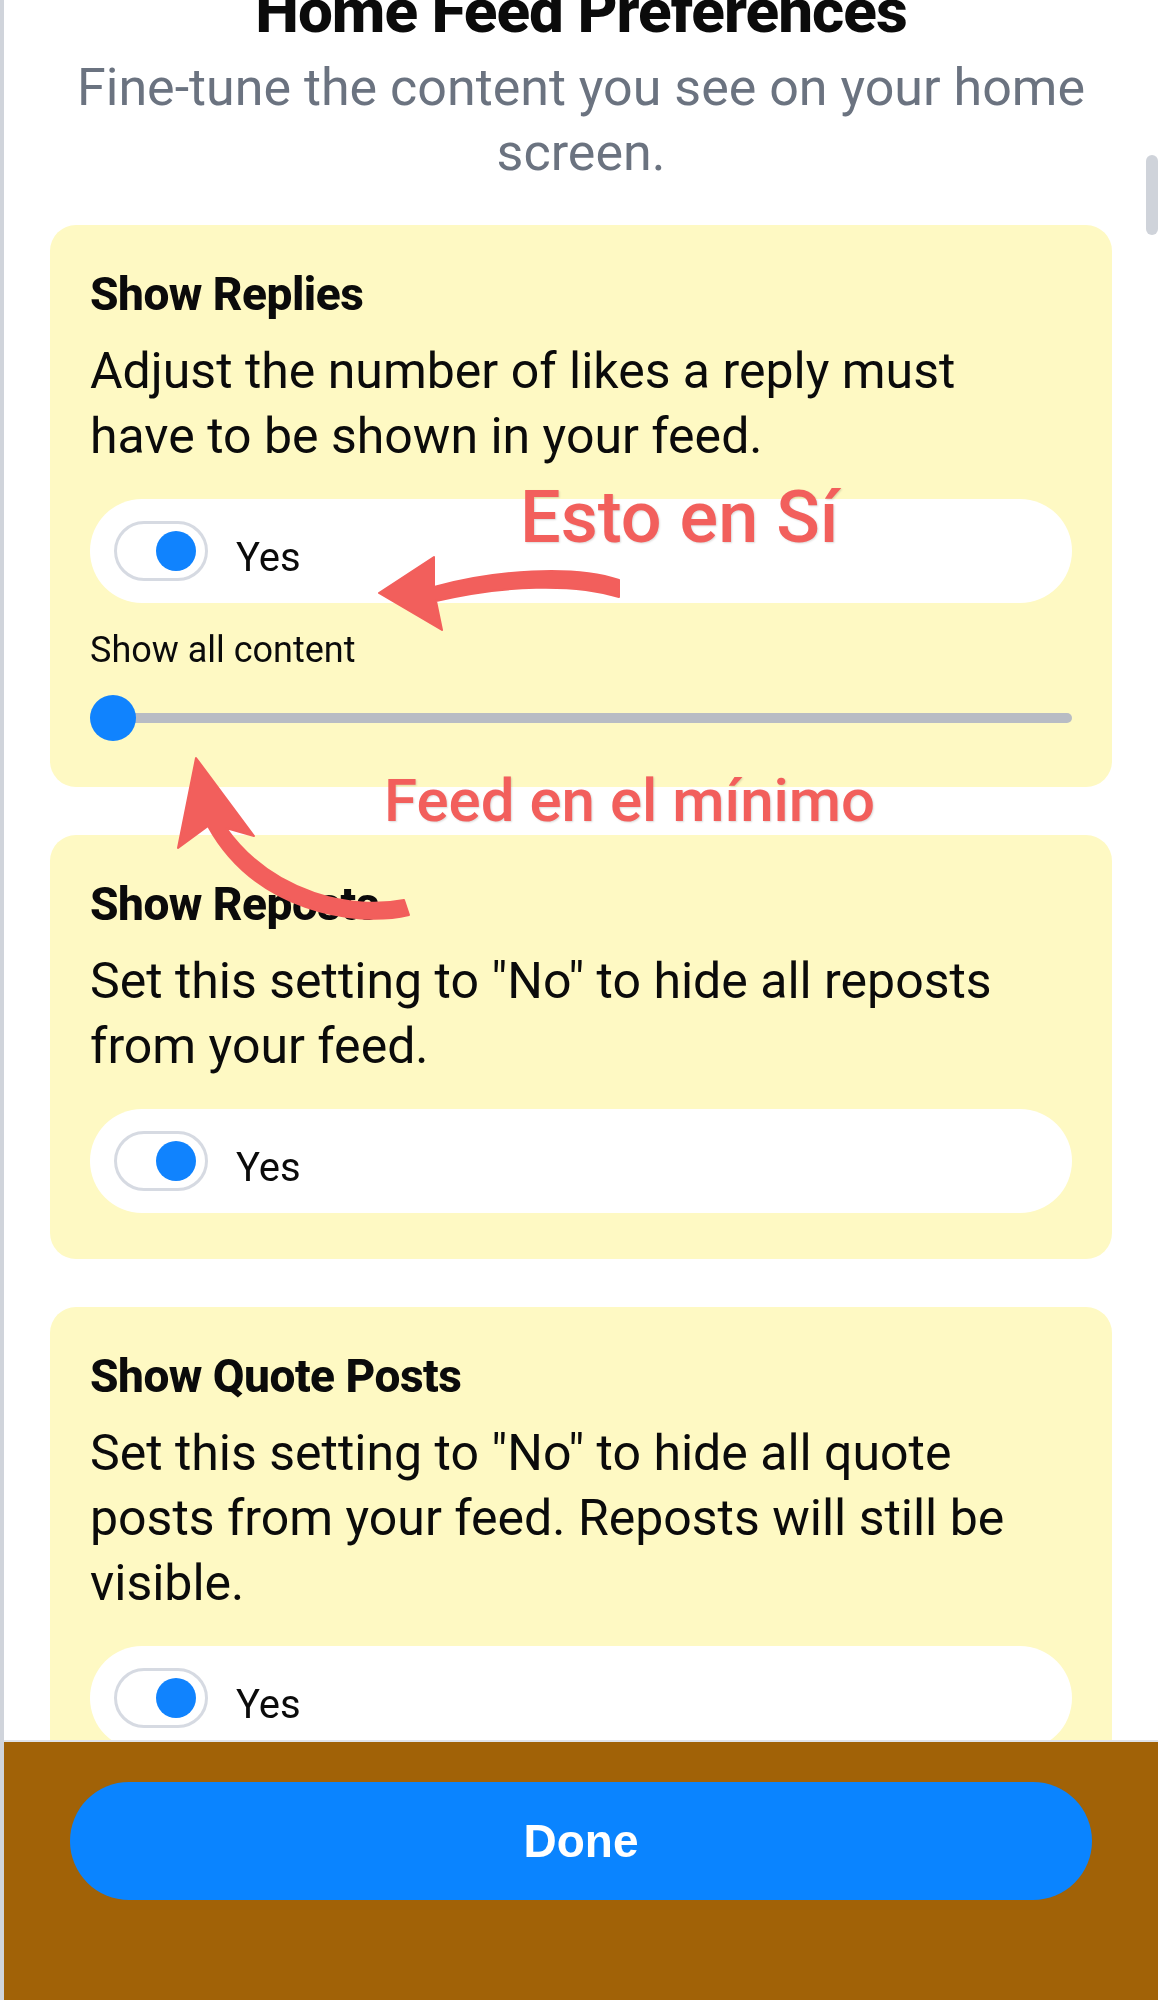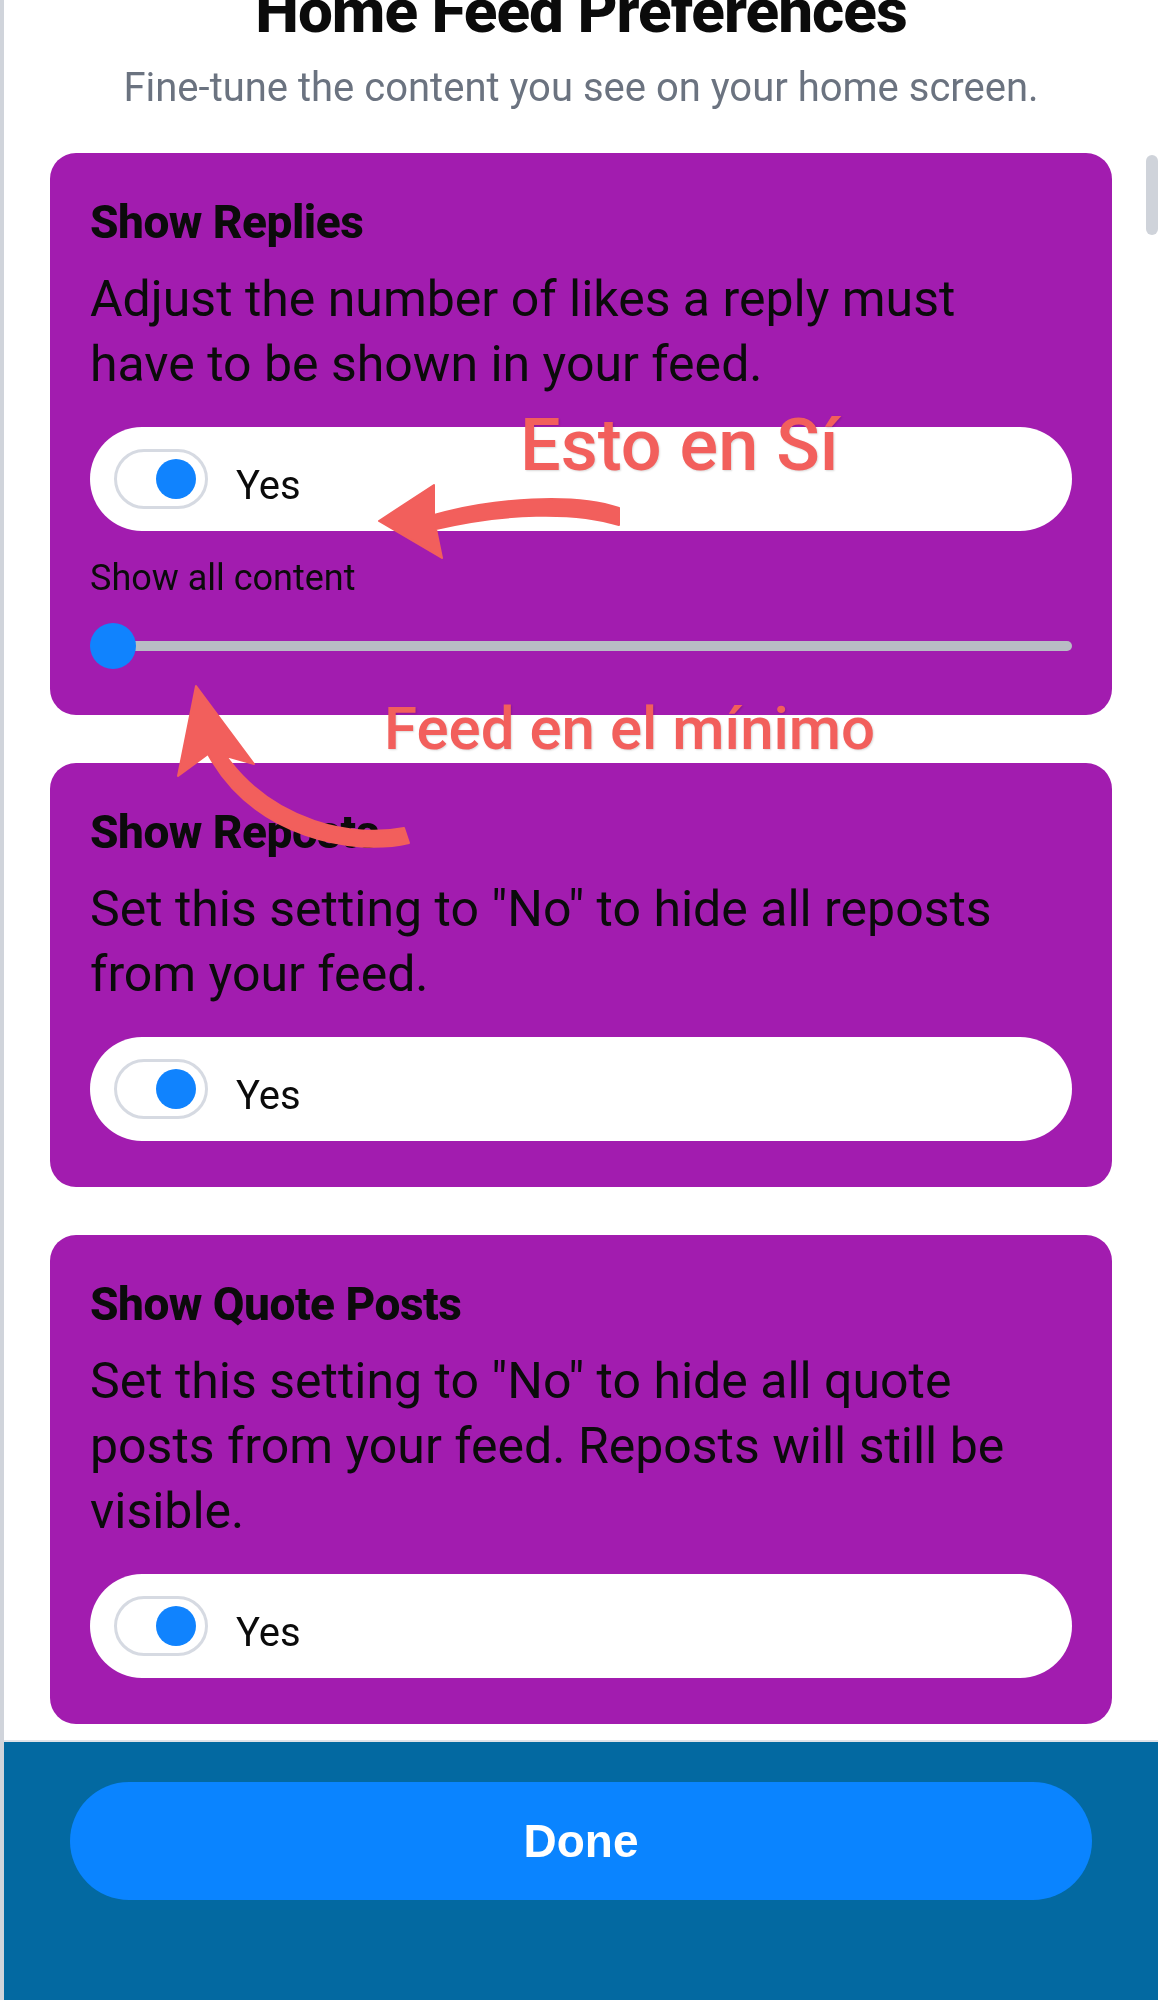--- a/index.html
+++ b/index.html
@@ -27,33 +27,33 @@
   }
   .title {
     font-size: 62px;
     font-weight: 800;
     letter-spacing: -1px;
     color: #0b0b0b;
     margin-top: -22px; 
     line-height: 1.05;
   }
   .subtitle {
-    margin-top: 20px;
-    font-size: 40px;
+    margin-top: 12px;
+    font-size: 52px;
     color: #6b7380;
     line-height: 1.25;
   }
 
   .content {
     position: relative;
     padding: 40px 46px 20px 46px;
   }
 
   .card {
-    background: #a21caf;
+    background: #fef9c3;
     border-radius: 26px;
     padding: 42px 40px 46px 40px;
     margin-bottom: 48px;
   }
   .card h3 {
     font-size: 46px;
     font-weight: 800;
     letter-spacing: -0.5px;
     color: #0b0b0b;
     margin-bottom: 18px;
@@ -124,21 +124,21 @@
     border-radius: 50%;
     background: #1083fe;
   }
 
   .footer-fixed {
     position: absolute;
     left: 4px; right: 0;
     bottom: 0;
     height: 260px;
     border-top: 2px solid #dfe2e8;
-    background: #0369a1;
+    background: #a16207;
     padding: 40px 66px;
   }
   .done-btn {
     width: 100%;
     height: 118px;
     border: none;
     border-radius: 100px;
     background: #0a84ff;
     color: #ffffff;
     font-size: 46px;

